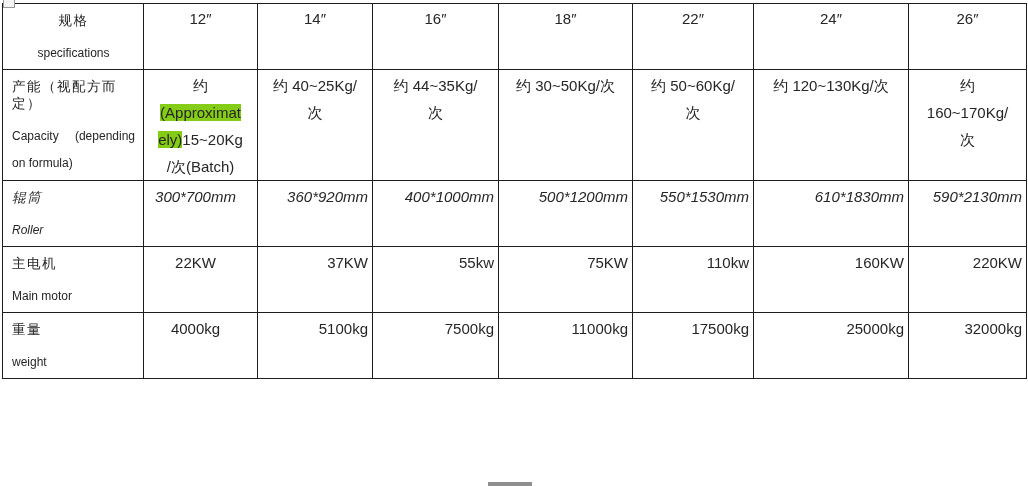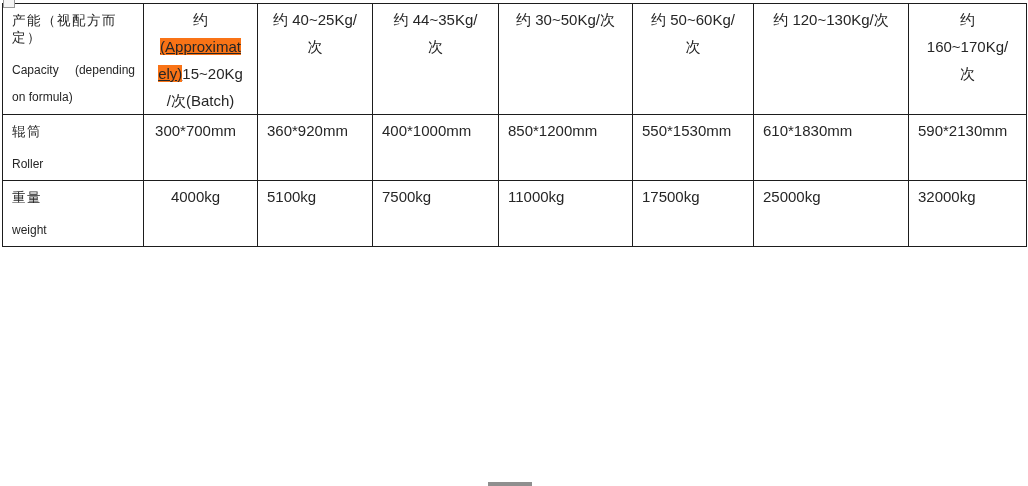--- a/index.html
+++ b/index.html
@@ -6,35 +6,35 @@
   body{
     width:1028px;height:486px;position:relative;background:#ffffff;
     font-family:"Liberation Sans",sans-serif;color:#262626;overflow:hidden;
   }
   table.spec{
     border-collapse:collapse;table-layout:fixed;
     position:absolute;left:2px;top:3px;width:1024px;
   }
   td,th{border:1px solid #1d1d1d;vertical-align:top;overflow:hidden;font-weight:normal;}
   
-  tr.r1{height:55px;} tr.r2{height:103px;} tr.r3{height:50px;} tr.r4{height:52px;}
+  tr.r1{height:55px;} tr.r2{height:103px;} tr.r3{height:50px;font-style:italic;} tr.r4{height:52px;}
   tr.r5{height:52px;} tr.r6{height:52px;} tr.r7{height:53px;}
   
   .label-cell{padding:8px 8px 2px 9px;}
   .zh{font-size:13.5px;letter-spacing:1.5px;line-height:17px;}
   .en{font-size:12px;margin-top:11px;line-height:27px;}
   .en.j{text-align:justify;}
   
   .col-hd{font-size:15px;text-align:center;padding-top:6px;}
   
-  .val{font-size:15px;padding:7px 4px 0 9px;text-align:left;line-height:18px;}
+  .val{font-size:15px;padding:7px 4px 0 9px;text-align:right;line-height:18px;}
   .val.c{text-align:center;padding-left:2px;padding-right:12px;}
   
   .cap{font-size:15px;text-align:center;padding:2px 2px 0 2px;line-height:27px;}
-  .hl{background:#f97316;text-decoration:underline;}
+  .hl{background:#84cc16;}
   
   .move-handle{
     position:absolute;left:3px;top:-4px;width:10px;height:10px;
     border:1px solid #9a9a9a;background:#f5f5f5;z-index:2;
   }
   .scroll-thumb{
     position:absolute;left:488px;top:482px;width:44px;height:4px;
     background:#8f8f8f;
   }
 </style>
@@ -49,20 +49,33 @@
       <col style="width:114px">
       <col style="width:115px">
       <col style="width:126px">
     <col style="width:134px">
       <col style="width:121px">
       <col style="width:155px">
       <col style="width:118px">
   </colgroup>
   <tbody>
 
+  <tr class="r1">
+    <th class="label-cell">
+      <div class="zh">规格</div>
+      <div class="en">specifications</div>
+    </th>
+    <th class="col-hd">12″</th>
+    <th class="col-hd">14″</th>
+    <th class="col-hd">16″</th>
+    <th class="col-hd">18″</th>
+    <th class="col-hd">22″</th>
+    <th class="col-hd">24″</th>
+    <th class="col-hd">26″</th>
+  </tr>
 
   <tr class="r2">
     <td class="label-cell">
       <div class="zh">产能（视配方而定）</div>
       <div class="en j">Capacity (depending on formula)</div>
     </td>
     <td class="cap">
       <div>约</div>
       <div><span class="hl">(Approximat</span></div>
       <div><span class="hl">ely)</span><span>15~20Kg</span></div>
@@ -94,28 +107,41 @@
   </tr>
 
   <tr class="r3">
     <td class="label-cell">
       <div class="zh">辊筒</div>
       <div class="en">Roller</div>
     </td>
     <td class="val c">300*700mm</td>
     <td class="val">360*920mm</td>
     <td class="val">400*1000mm</td>
-    <td class="val">850*1200mm</td>
+    <td class="val">500*1200mm</td>
     <td class="val">550*1530mm</td>
     <td class="val">610*1830mm</td>
     <td class="val">590*2130mm</td>
   </tr>
 
 
 
+  <tr class="r6">
+    <td class="label-cell">
+      <div class="zh">主电机</div>
+      <div class="en">Main motor</div>
+    </td>
+    <td class="val c">22KW</td>
+    <td class="val">37KW</td>
+    <td class="val">55kw</td>
+    <td class="val">75KW</td>
+    <td class="val">110kw</td>
+    <td class="val">160KW</td>
+    <td class="val">220KW</td>
+  </tr>
 
   <tr class="r7">
     <td class="label-cell">
       <div class="zh">重量</div>
       <div class="en">weight</div>
     </td>
     <td class="val c">4000kg</td>
     <td class="val">5100kg</td>
     <td class="val">7500kg</td>
     <td class="val">11000kg</td>

